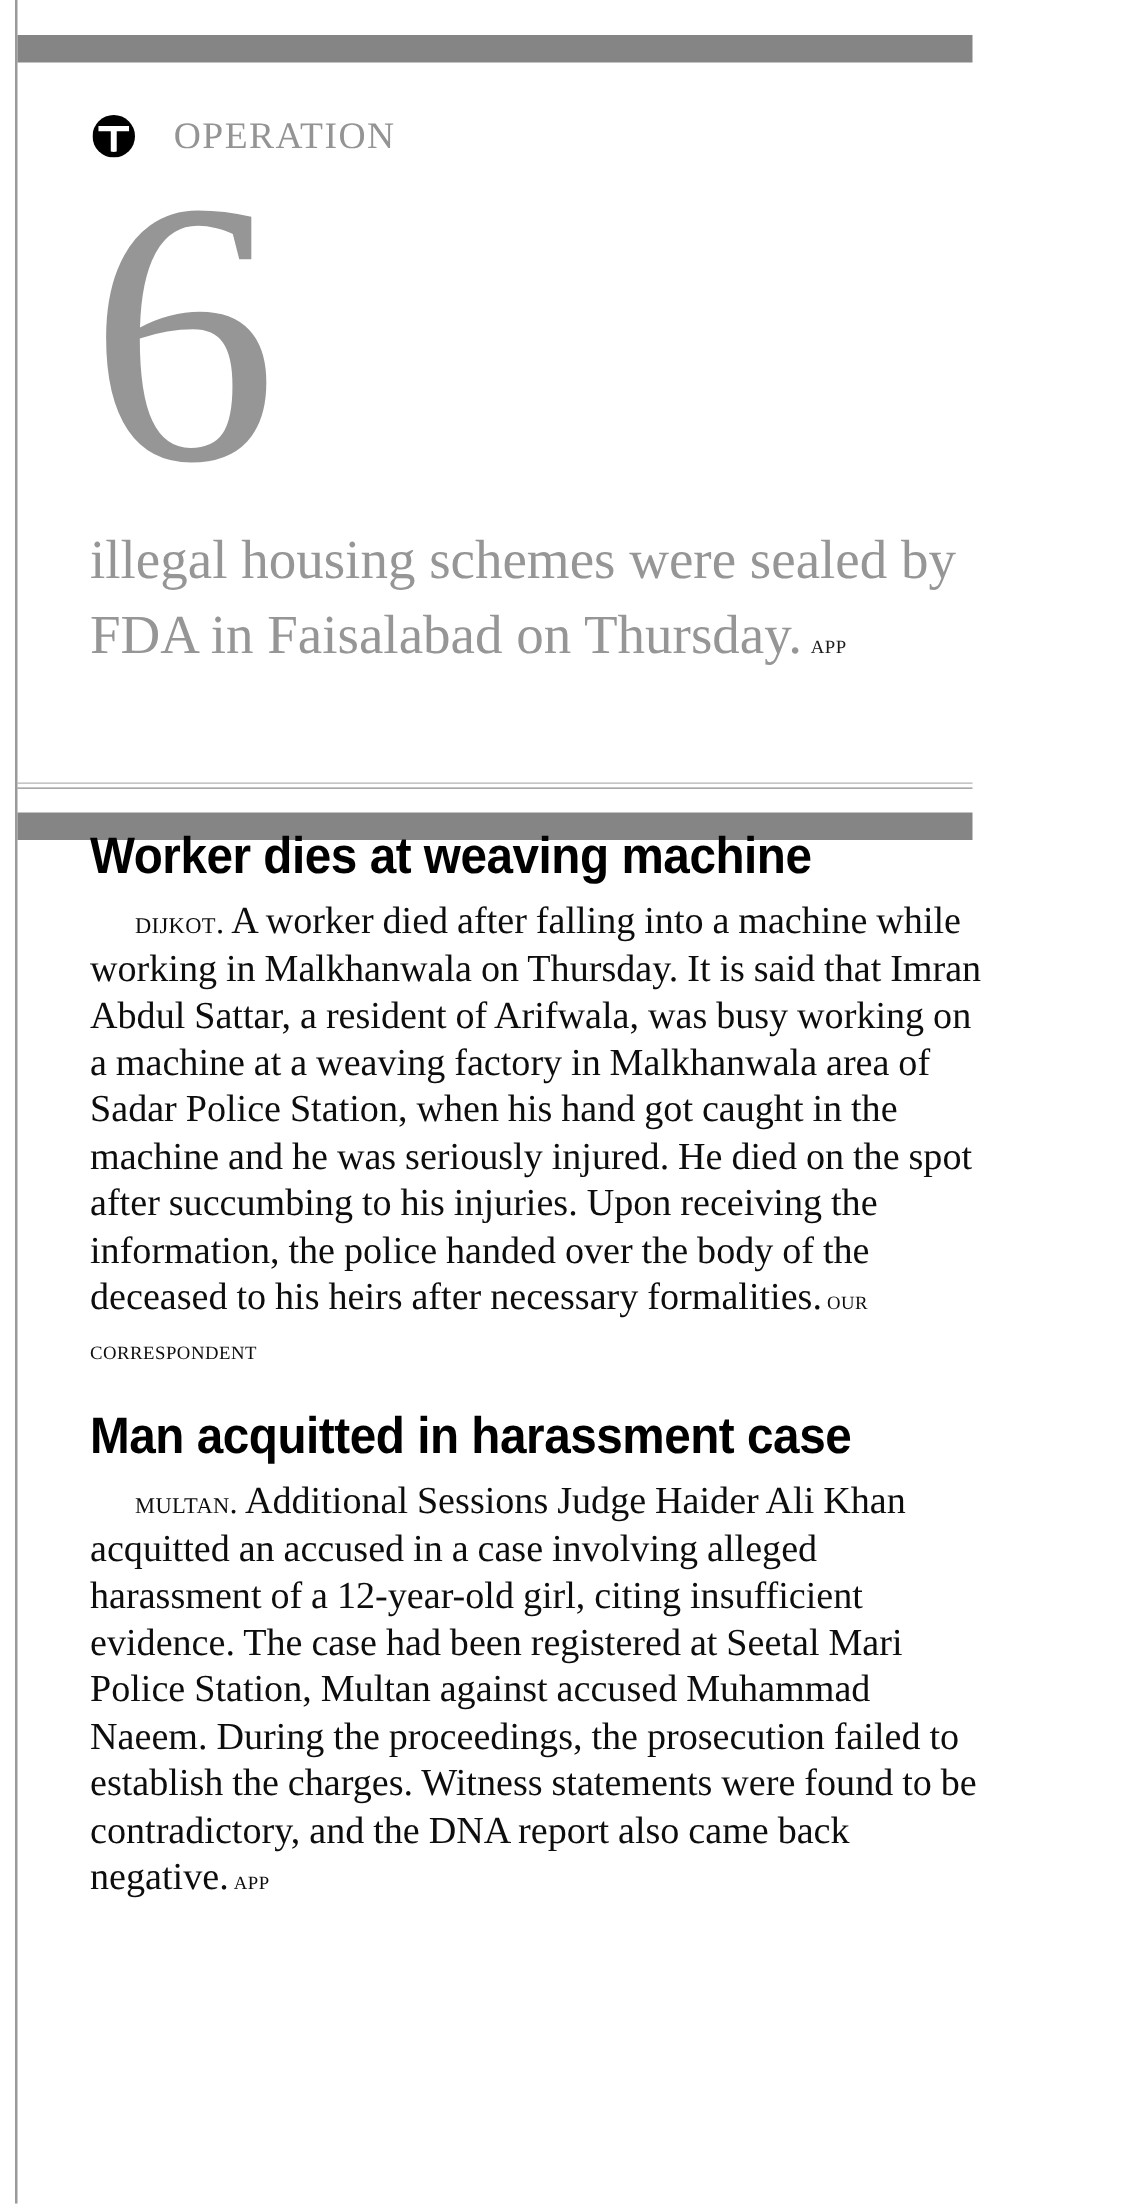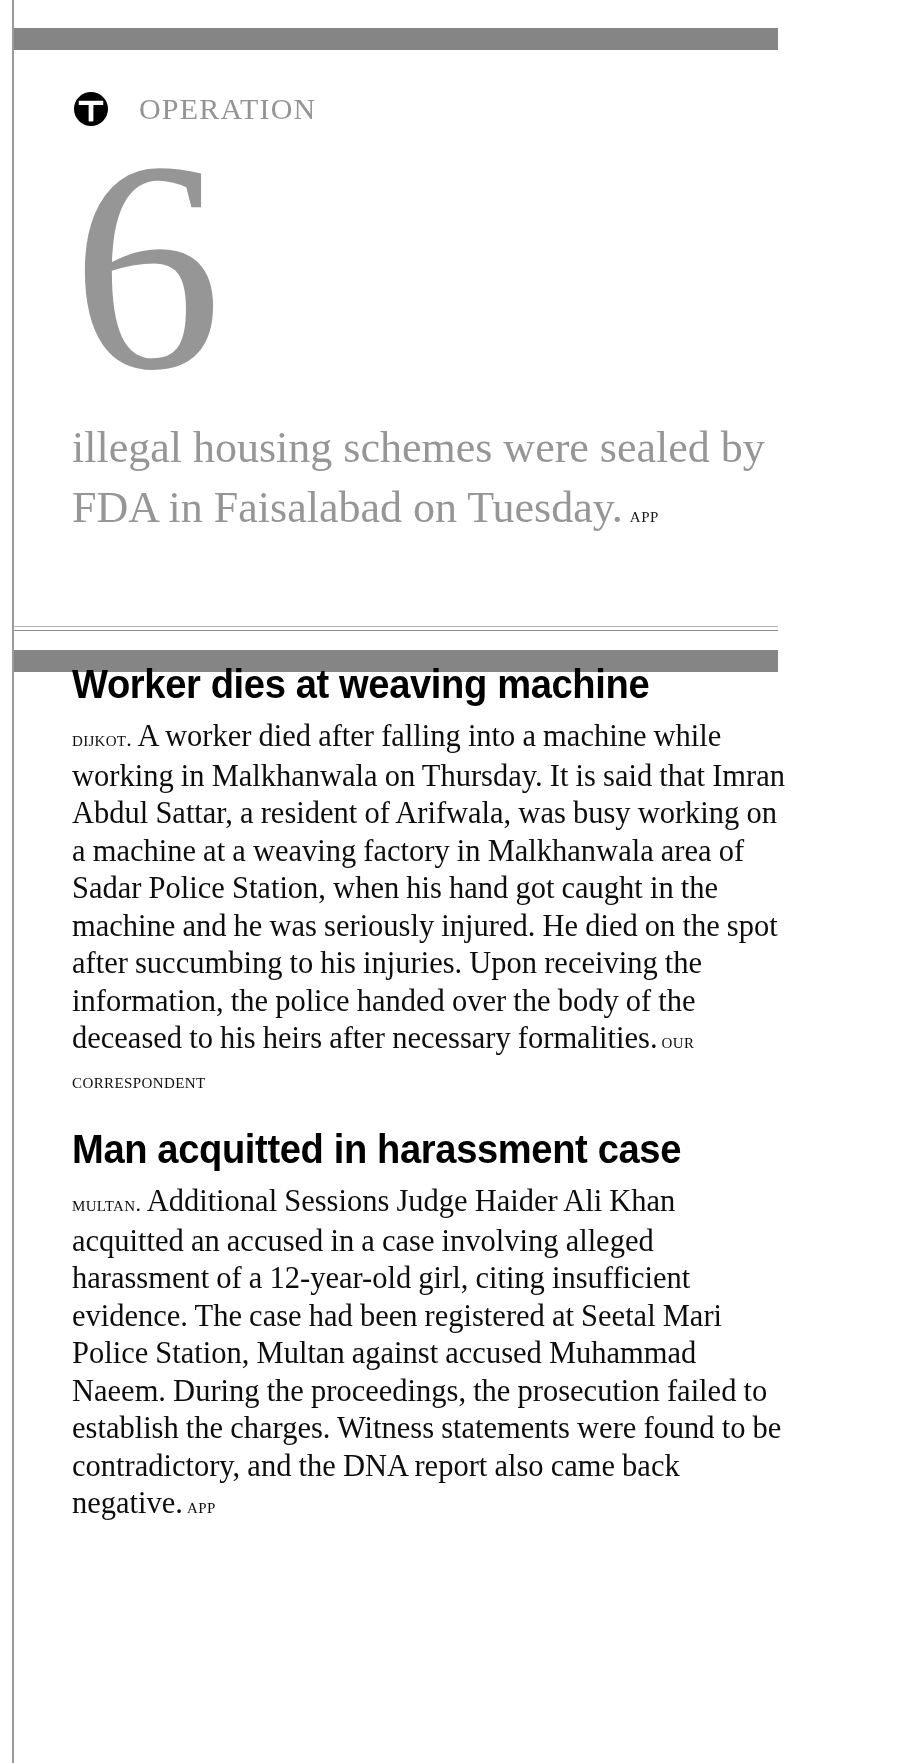--- a/index.html
+++ b/index.html
@@ -139,24 +139,25 @@
   .body-text {
     font-family: "Liberation Serif", serif;
     font-size: 30.5px;
     line-height: 37.5px;
     color: #0d0d0d;
     margin: 0;
     text-align: left;
     word-spacing: -0.5px;
   }
   .dateline {
-    font-size: 22px;
+    font-size: 26px;
     letter-spacing: 0.3px;
     font-variant: small-caps;
     text-transform: lowercase;
+    margin-left: 36px;
   }
   .credit-inline {
     font-size: 22px;
     letter-spacing: 0.4px;
     font-variant: small-caps;
     text-transform: lowercase;
     margin-left: 4px;
   }
   .article-gap { height: 20px; }
 </style>
@@ -173,21 +174,21 @@
     <svg class="kicker-logo" viewBox="0 0 100 100">
       <circle cx="50" cy="50" r="50" fill="#000000"></circle>
       <path d="M14 26 H86 V38 H57 V86 A28 28 0 0 1 43 86 V38 H14 Z" fill="#ffffff"></path>
     </svg>
     <span class="kicker-label">OPERATION</span>
   </div>
 
   <div class="big-number">6</div>
 
   <div class="deck">
-    <span>illegal housing schemes were sealed by FDA in Faisalabad on Tuesday.</span><span class="credit">APP</span>
+    <span>illegal housing schemes were sealed by FDA in Faisalabad on Thursday.</span><span class="credit">APP</span>
   </div>
 
   <div class="divider" style="top:626px;">
     <div class="line-thin"></div>
     <div class="line-sp"></div>
     <div class="line-mid"></div>
   </div>
 
   <div class="gray-bar second"></div>
 

